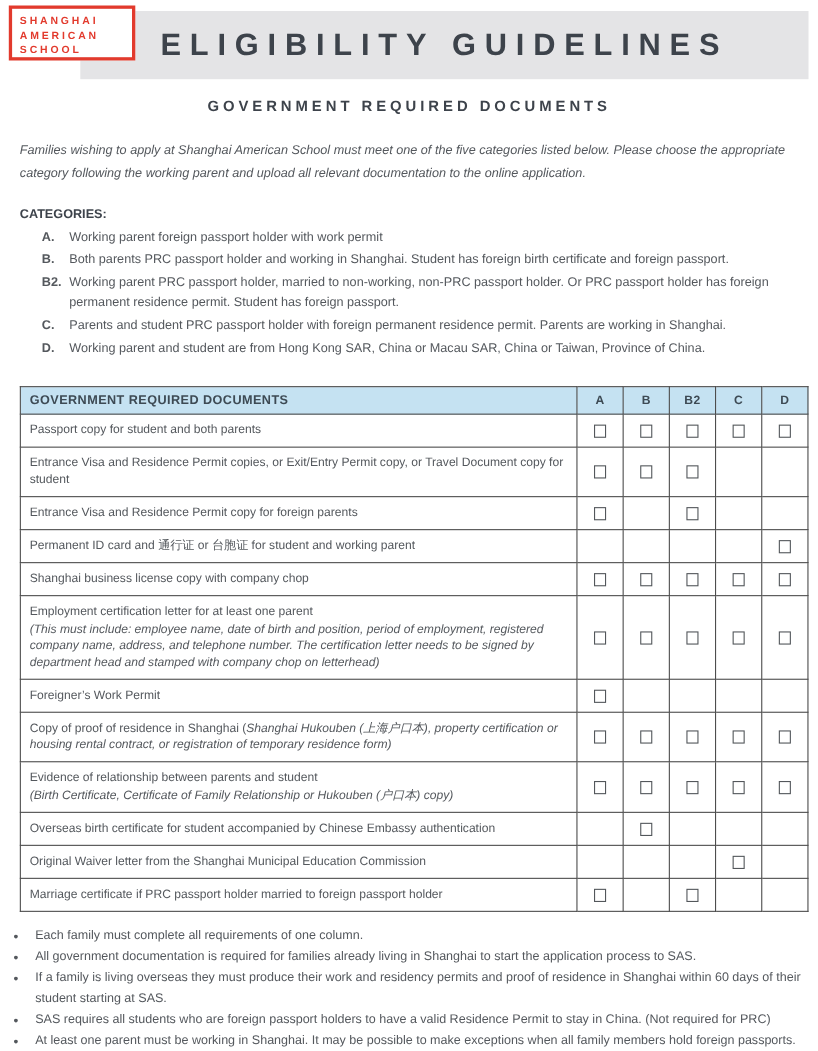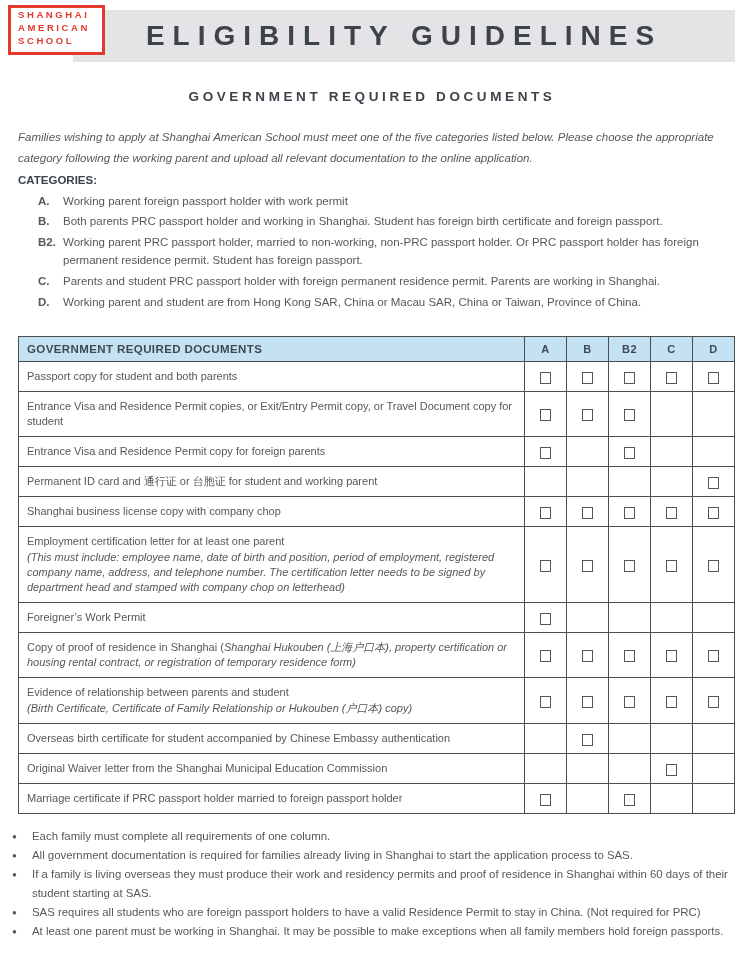--- a/index.html
+++ b/index.html
@@ -4,43 +4,43 @@
 <style>
   * { box-sizing: border-box; }
   html,body { margin:0; padding:0; }
   body {
     width:744px; height:955px; overflow:hidden; background:#ffffff;
     font-family:"Liberation Sans", sans-serif; color:#54585d; position:relative;
   }
   
   .header-wrap { position:relative; height:62px; }
   .banner {
-    position:absolute; left:73px; right:9px; top:10px; height:52px;
+    position:absolute; left:73px; right:9px; top:10px; height:62px;
     background:#e4e4e6; display:flex; align-items:center; justify-content:center;
   }
   .banner h1 {
     margin:0; font-size:28px; font-weight:bold; letter-spacing:8px;
     color:#3d434b; white-space:nowrap;
   }
   .logo {
-    position:absolute; left:8px; top:5px; width:97px; height:50px;
+    position:absolute; left:8px; top:5px; width:115px; height:50px;
     background:#ffffff; border:3px solid #e23a2d;
-    display:flex; flex-direction:column; justify-content:flex-start; padding-left:7px;
+    display:flex; flex-direction:column; justify-content:flex-end; padding-left:7px;
   }
   .logo span {
     color:#e23a2d; font-weight:bold; font-size:9.5px; letter-spacing:2.6px;
     line-height:13px; white-space:nowrap;
   }
   .subtitle {
     margin:27px 0 0; text-align:center; font-size:13.5px; font-weight:bold;
     letter-spacing:3.6px; color:#3d434b;
   }
   
   .intro { margin:23px 18px 0 18px; font-size:11.5px; line-height:1.85; color:#54585d;font-style:italic; }
-  .cats-heading { margin:4px 18px 0 18px; font-size:11.5px; font-weight:bold; color:#3d434b; }
+  .cats-heading { margin:19px 18px 0 18px; font-size:11.5px; font-weight:bold; color:#3d434b; }
   .cats-list { margin-top:7px; }
   .cat-item { display:flex; margin:0 18px 0 38px; font-size:11.5px; line-height:1.55; margin-top:3px; }
   .cat-key { width:25px; flex:none; font-weight:bold; }
   .cat-text { flex:1; }
   
   .doc-table { width:717px; margin:25px 0 0 18px; border-collapse:collapse; table-layout:fixed; }
   .doc-table th, .doc-table td { border:1.5px solid #4d4d4d; }
   .doc-table thead th {
     background:#c5e2f2; color:#3d4a54; font-size:11.5px; font-weight:bold;
     padding:6px 8px; text-align:left; letter-spacing:0.4px;

